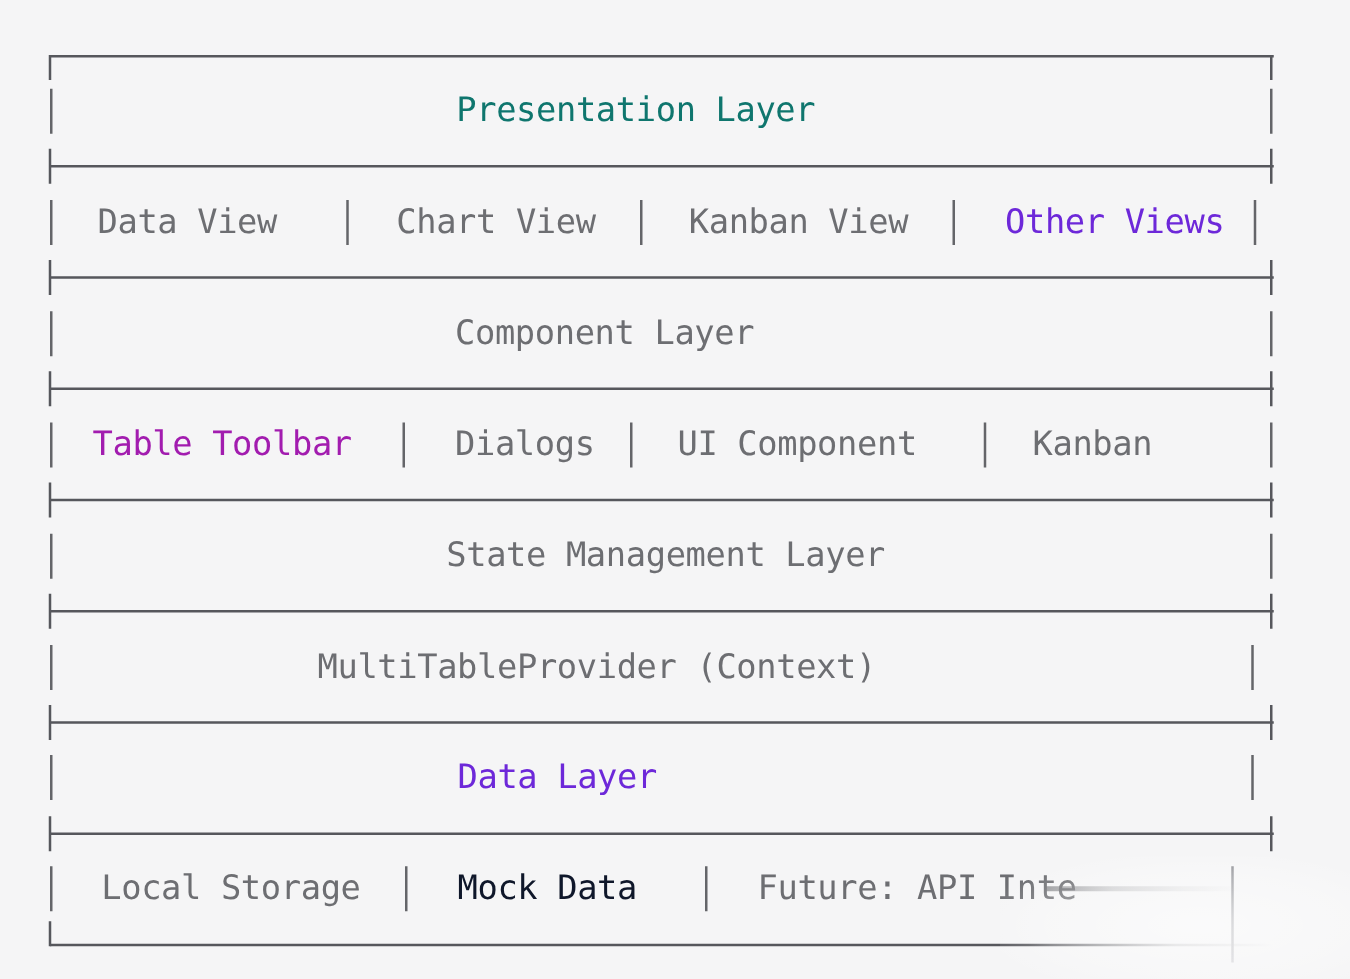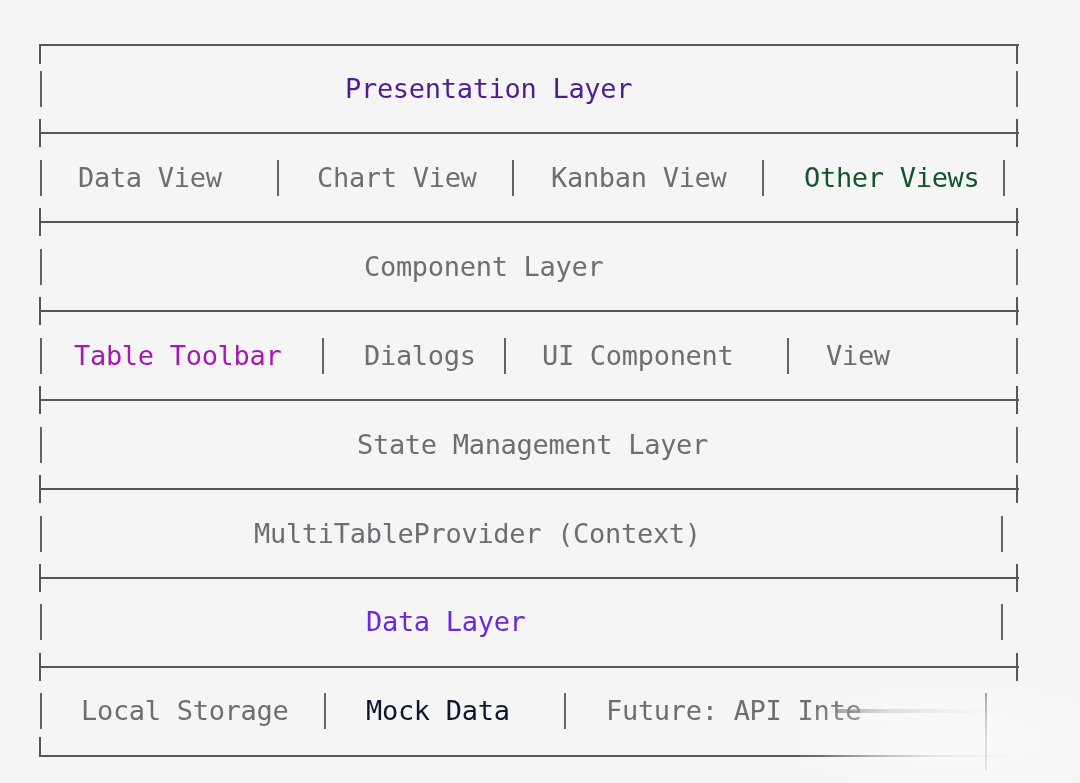--- a/index.html
+++ b/index.html
@@ -53,42 +53,42 @@
       <div style="left: 40px; top: 577px; width: 979px; height: 2px; background: rgb(86, 87, 92);"></div>
       <div style="left: 39px; top: 564px; width: 2px; height: 28px; background: rgb(86, 87, 92);"></div>
       <div style="left: 1016px; top: 564px; width: 2px; height: 28px; background: rgb(86, 87, 92);"></div>
       <div style="left: 40px; top: 666px; width: 979px; height: 2px; background: rgb(86, 87, 92);"></div>
       <div style="left: 39px; top: 653px; width: 2px; height: 28px; background: rgb(86, 87, 92);"></div>
       <div style="left: 1016px; top: 653px; width: 2px; height: 28px; background: rgb(86, 87, 92);"></div>
       <div style="left: 40px; top: 755px; width: 979px; height: 2px; background: linear-gradient(90deg, rgb(86, 87, 92) 0%, rgb(86, 87, 92) 80%, rgba(86, 87, 92, 0.18) 92%, rgba(86, 87, 92, 0) 100%);"></div>
       <div style="left: 39px; top: 737px; width: 2px; height: 20px; background: rgb(86, 87, 92);"></div>
       <div style="left: 40px; top: 71px; width: 2px; height: 36px; background: rgb(100, 101, 105);"></div>
       <div style="left: 1016px; top: 71px; width: 2px; height: 36px; background: rgb(100, 101, 105);"></div>
-      <div class="lbl" style="left: 345px; top: 69px; color: #4c1d95;">Presentation Layer</div>
+      <div class="lbl" style="left: 365px; top: 69px; color: #0f766e;">Presentation Layer</div>
       <div style="left: 40px; top: 160px; width: 2px; height: 36px; background: rgb(100, 101, 105);"></div>
       <div style="left: 277px; top: 160px; width: 2px; height: 36px; background: rgb(100, 101, 105);"></div>
       <div style="left: 512px; top: 160px; width: 2px; height: 36px; background: rgb(100, 101, 105);"></div>
       <div style="left: 762px; top: 160px; width: 2px; height: 36px; background: rgb(100, 101, 105);"></div>
       <div style="left: 1003px; top: 160px; width: 2px; height: 36px; background: rgb(100, 101, 105);"></div>
       <div class="lbl" style="left: 78px; top: 158px; color: rgb(109, 110, 114);">Data View</div>
       <div class="lbl" style="left: 317px; top: 158px; color: rgb(109, 110, 114);">Chart View</div>
       <div class="lbl" style="left: 551px; top: 158px; color: rgb(109, 110, 114);">Kanban View</div>
-      <div class="lbl" style="left: 804px; top: 158px; color: #14532d;">Other Views</div>
+      <div class="lbl" style="left: 804px; top: 158px; color: #6d28d9;">Other Views</div>
       <div style="left: 40px; top: 249px; width: 2px; height: 36px; background: rgb(100, 101, 105);"></div>
       <div style="left: 1016px; top: 249px; width: 2px; height: 36px; background: rgb(100, 101, 105);"></div>
       <div class="lbl" style="left: 364px; top: 247px; color: rgb(109, 110, 114);">Component Layer</div>
       <div style="left: 40px; top: 338px; width: 2px; height: 36px; background: rgb(100, 101, 105);"></div>
       <div style="left: 322px; top: 338px; width: 2px; height: 36px; background: rgb(100, 101, 105);"></div>
       <div style="left: 504px; top: 338px; width: 2px; height: 36px; background: rgb(100, 101, 105);"></div>
       <div style="left: 787px; top: 338px; width: 2px; height: 36px; background: rgb(100, 101, 105);"></div>
       <div style="left: 1016px; top: 338px; width: 2px; height: 36px; background: rgb(100, 101, 105);"></div>
       <div class="lbl" style="left: 74px; top: 336px; color: #a21caf;">Table Toolbar</div>
       <div class="lbl" style="left: 364px; top: 336px; color: rgb(109, 110, 114);">Dialogs</div>
       <div class="lbl" style="left: 542px; top: 336px; color: rgb(109, 110, 114);">UI Component</div>
-      <div class="lbl" style="left: 826px; top: 336px; color: rgb(109, 110, 114);">View</div>
+      <div class="lbl" style="left: 826px; top: 336px; color: rgb(109, 110, 114);">Kanban</div>
       <div style="left: 40px; top: 427px; width: 2px; height: 36px; background: rgb(100, 101, 105);"></div>
       <div style="left: 1016px; top: 427px; width: 2px; height: 36px; background: rgb(100, 101, 105);"></div>
       <div class="lbl" style="left: 357px; top: 425px; color: rgb(109, 110, 114); text-align: right;">State Management Layer</div>
       <div style="left: 40px; top: 516px; width: 2px; height: 36px; background: rgb(100, 101, 105);"></div>
       <div style="left: 1001px; top: 516px; width: 2px; height: 36px; background: rgb(100, 101, 105);"></div>
       <div class="lbl" style="left: 254px; top: 514px; color: rgb(109, 110, 114);">MultiTableProvider (Context)</div>
       <div style="left: 40px; top: 604px; width: 2px; height: 36px; background: rgb(100, 101, 105);"></div>
       <div style="left: 1001px; top: 604px; width: 2px; height: 36px; background: rgb(100, 101, 105);"></div>
       <div class="lbl" style="left: 366px; top: 602px; color: #6d28d9;">Data Layer</div>
       <div style="left: 40px; top: 693px; width: 2px; height: 36px; background: rgb(100, 101, 105);"></div>

